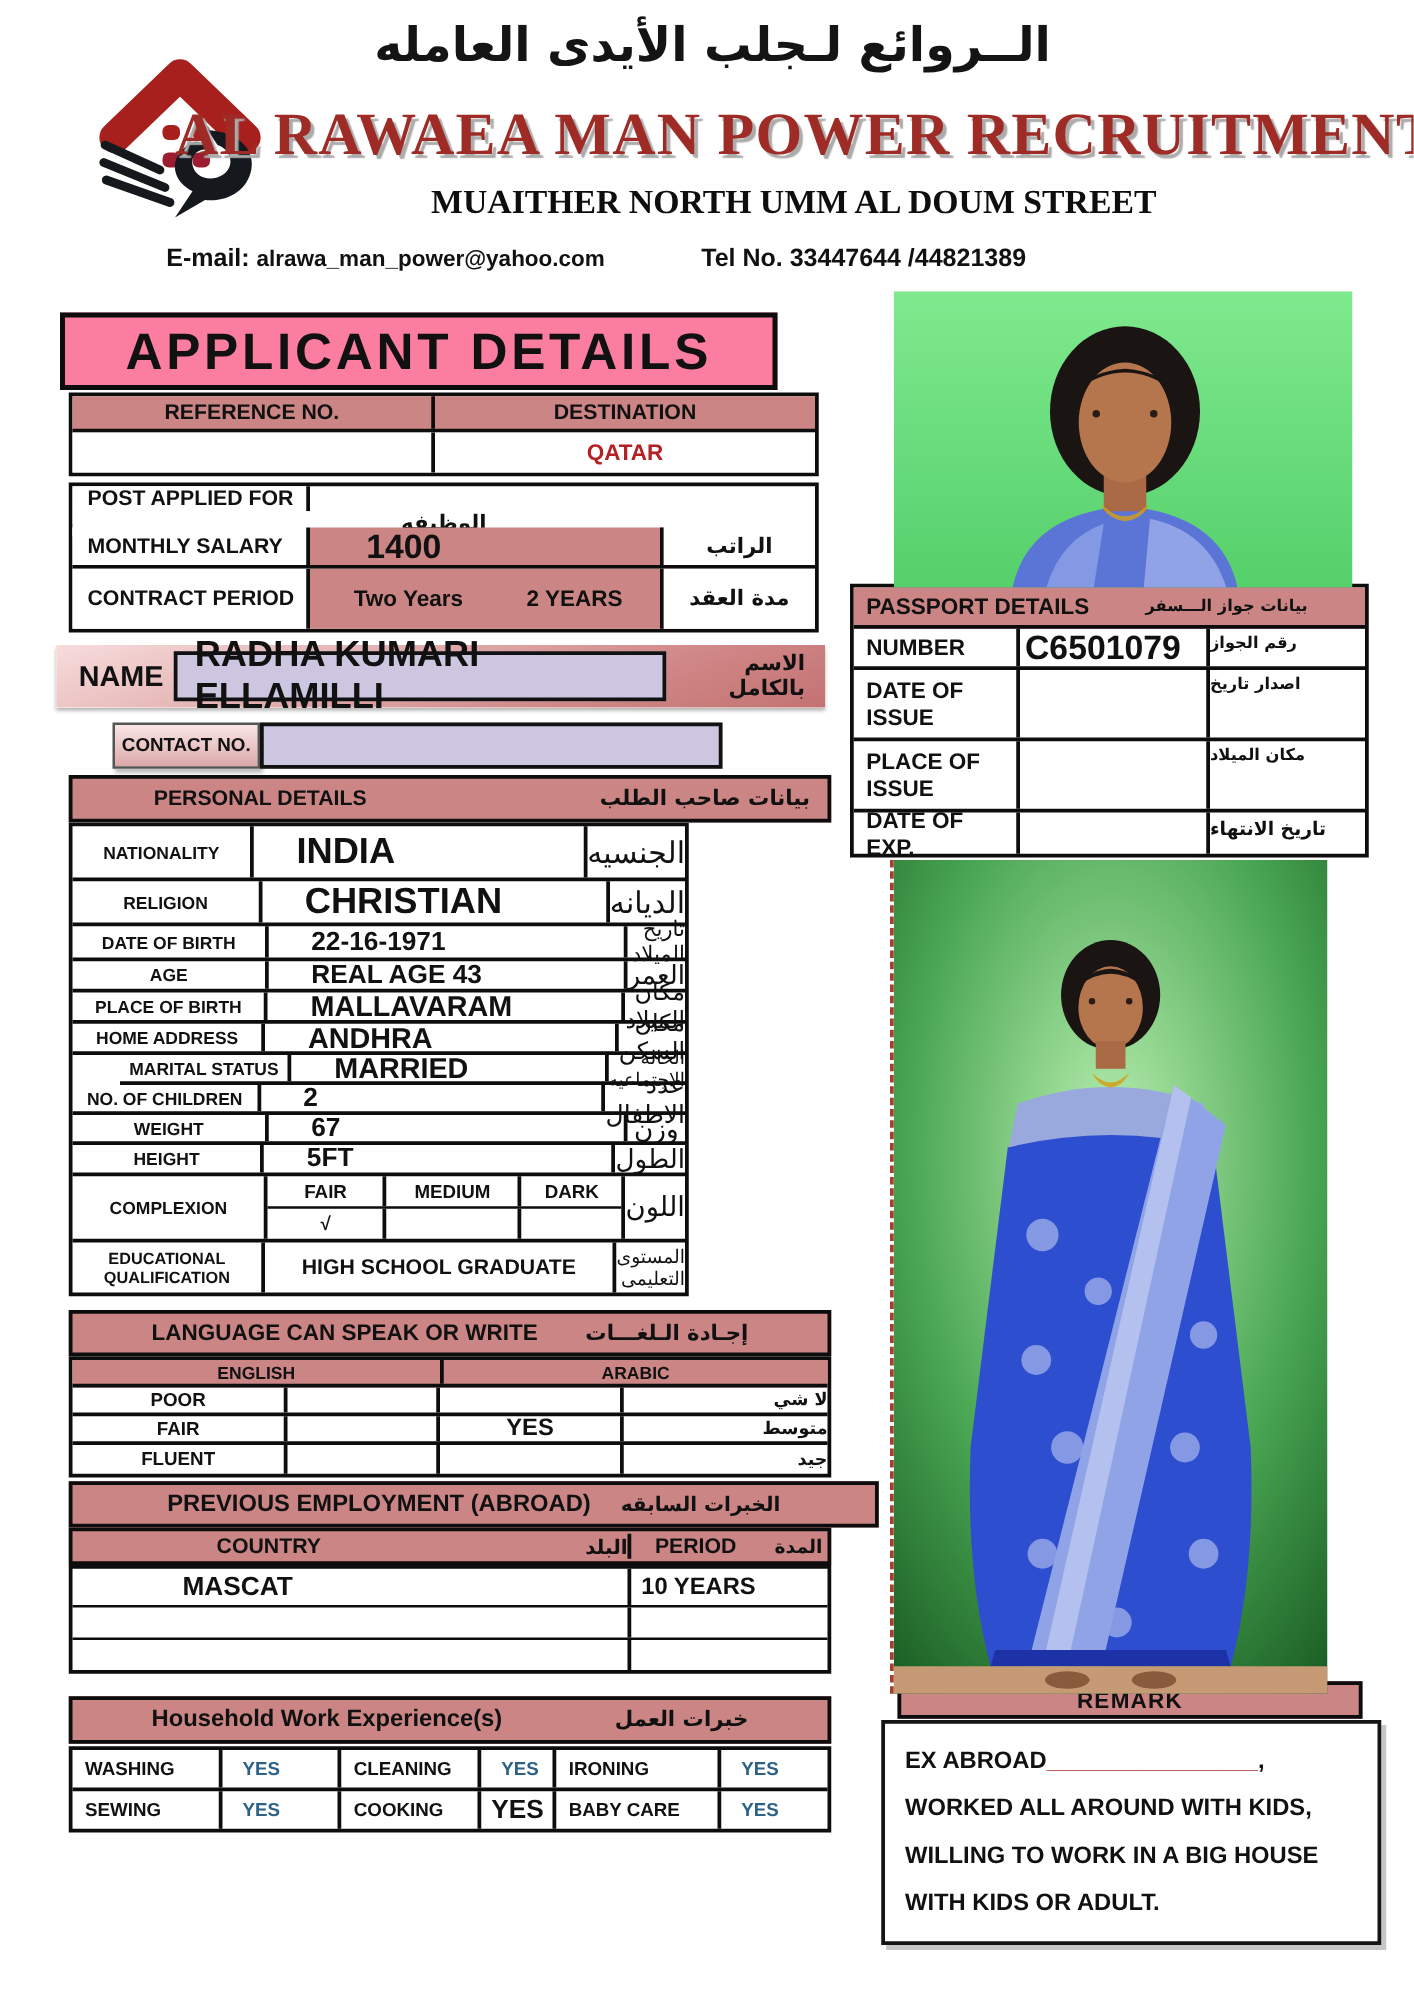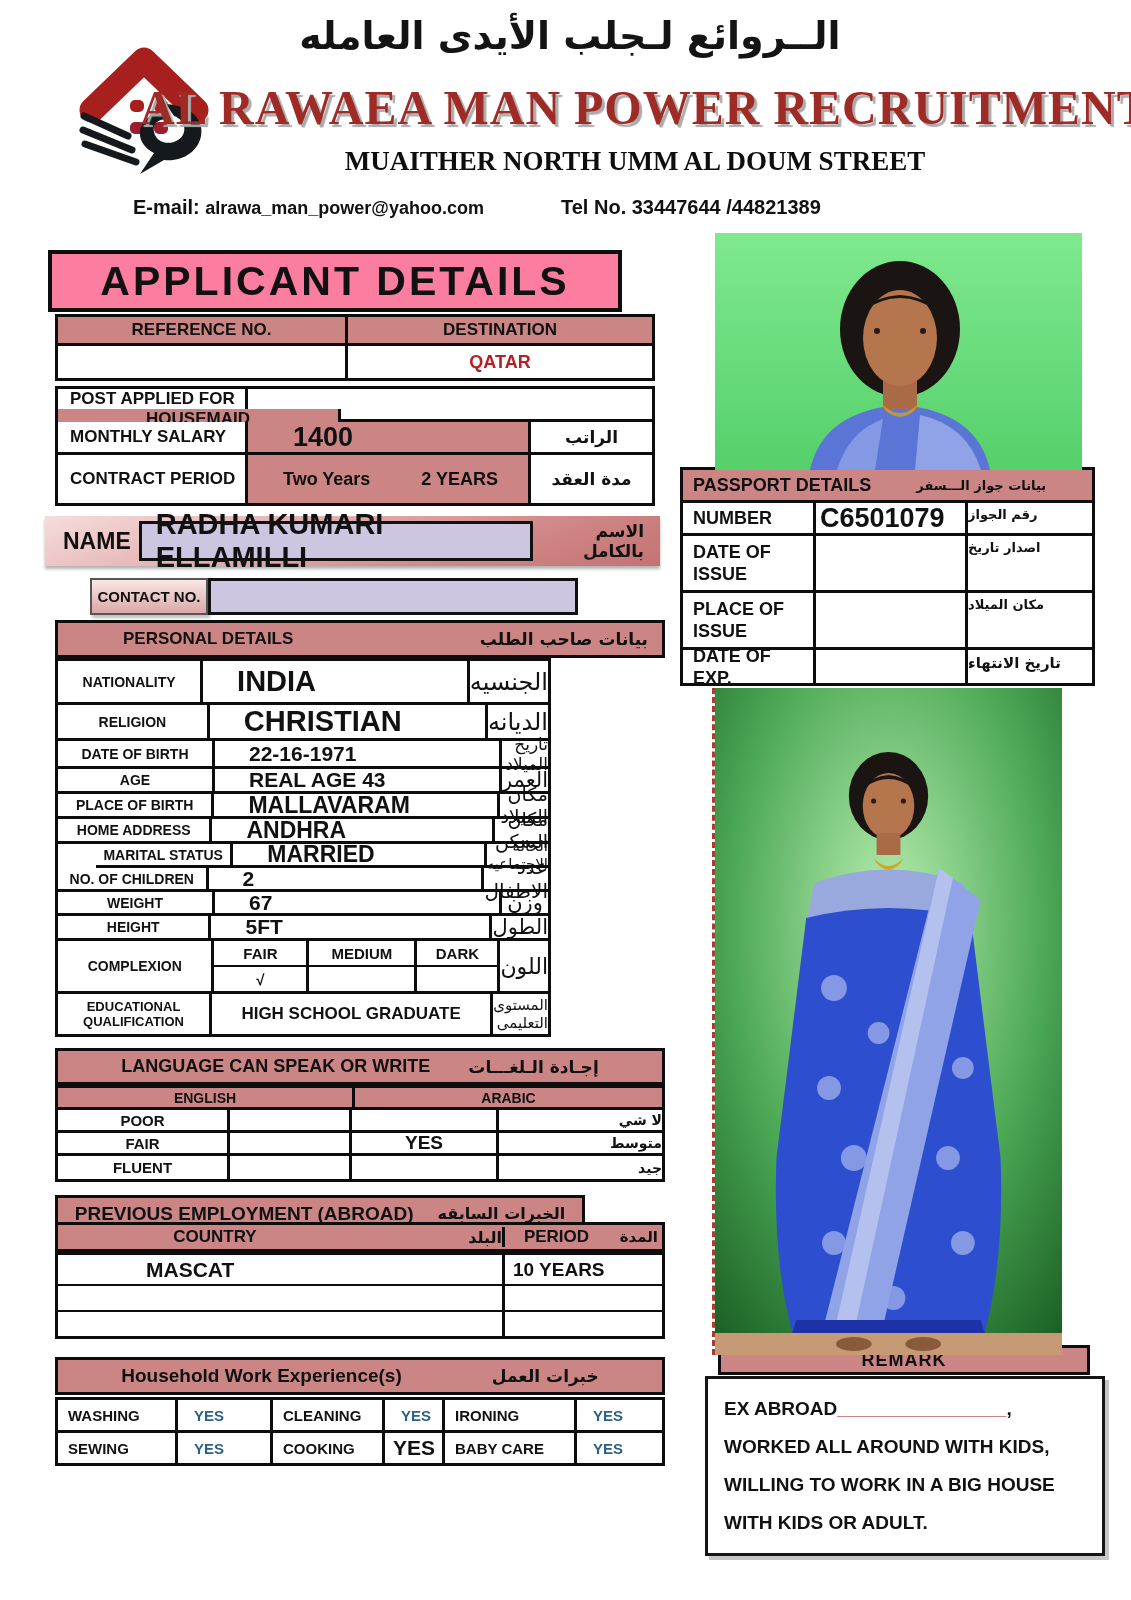--- a/index.html
+++ b/index.html
@@ -98,21 +98,21 @@
   #lg-head .r { flex:1; display:flex; align-items:center; justify-content:center; }
   .lg-data { height:23px; }
   .lg-data .lv { width:172px; border-right:3px solid #0d0d0d; display:flex; align-items:center;
     justify-content:center; font-weight:bold; font-size:15px; }
   .lg-data .ev { width:122px; border-right:3px solid #0d0d0d; }
   .lg-data .av { width:147px; border-right:3px solid #0d0d0d; display:flex; align-items:center;
     justify-content:center; font-weight:bold; font-size:19px; }
   .lg-data .al { flex:1; display:flex; align-items:center; padding-left:8px; font-weight:bold; font-size:14px; }
 
   
-  #prev-header { left:55px; top:1185px; width:530px; height:37px; justify-content:center; gap:24px;margin-top:10px; }
+  #prev-header { left:55px; top:1185px; width:648px; height:37px; justify-content:center; gap:24px; }
   #prev-header .t { font-size:19px; }
   #prev-header .a { font-size:16px; }
   #country-head { left:55px; top:1222px; width:610px; height:30px; }
   #country-head .c1 { width:447px; border-right:3px solid #0d0d0d; display:flex; align-items:center; }
   #country-head .c1 .t { flex:1; text-align:center; font-size:17px; }
   #country-head .c1 .a { width:130px; font-size:16px; }
   #country-head .c2 { flex:1; display:flex; align-items:center; }
   #country-head .c2 .t { flex:1; text-align:center; font-size:17px; }
   #country-head .c2 .a { width:54px; font-size:15px; padding-right:4px; }
   #prev-table { left:55px; top:1252px; width:610px; border:3px solid #0d0d0d; background:#fff; }
@@ -202,21 +202,20 @@
     </div>
     <div id="rt-data" class="rt-row">
       <div class="c1"></div>
       <div class="c2">QATAR</div>
     </div>
   </div>
 
   <div id="post-table" class="abs bd">
     <div class="pt-row" style="height:33px;flex-direction:column;">
       <div class="l">POST APPLIED FOR</div>
-      <div class="v" style="justify-content:center;font-size:17px;">HOUSEMAID</div>
       <div class="a ar">الوظيفه</div>
     </div>
     <div class="pt-row" style="height:33px;">
       <div class="l">MONTHLY SALARY</div>
       <div class="v" style="padding-left:45px;font-size:27px;">1400</div>
       <div class="a ar">الراتب</div>
     </div>
     <div class="pt-row" style="height:48px;">
       <div class="l">CONTRACT PERIOD</div>
       <div class="v" style="justify-content:space-between;padding:0 30px 0 35px;font-size:18px;">

